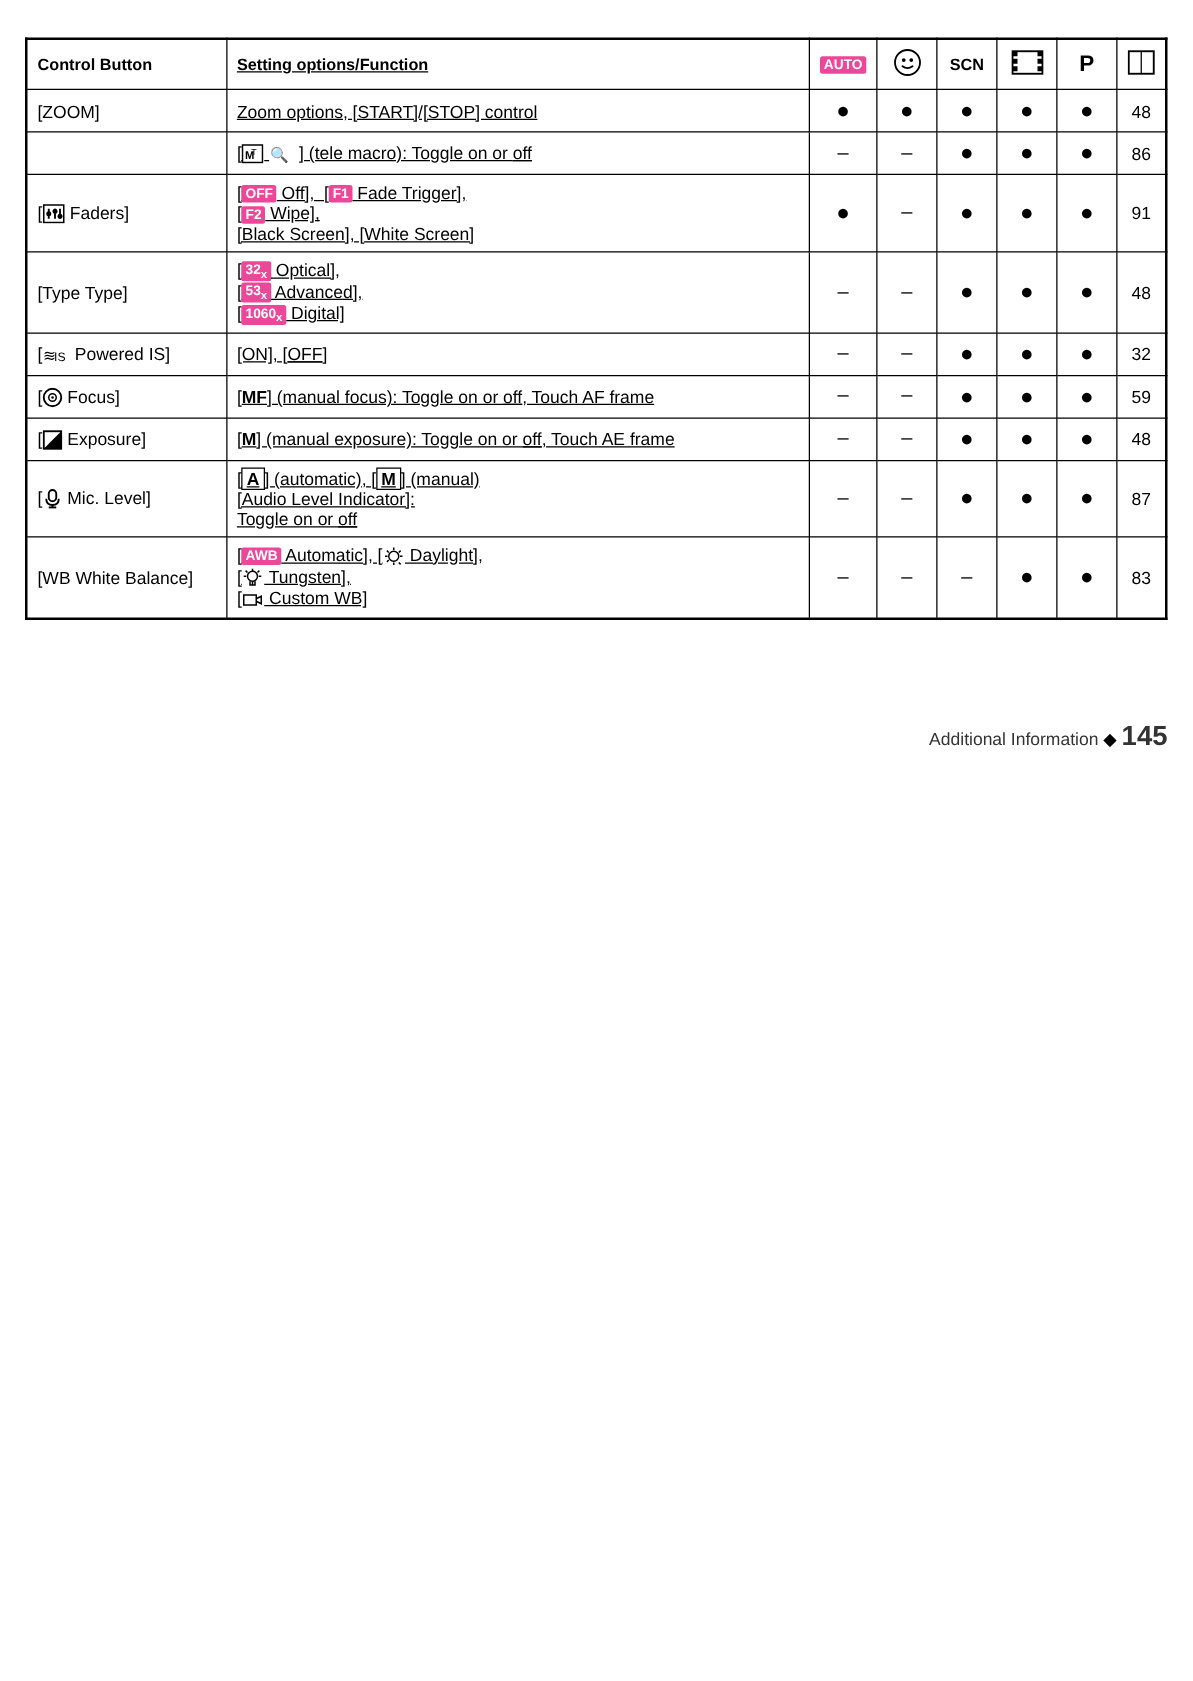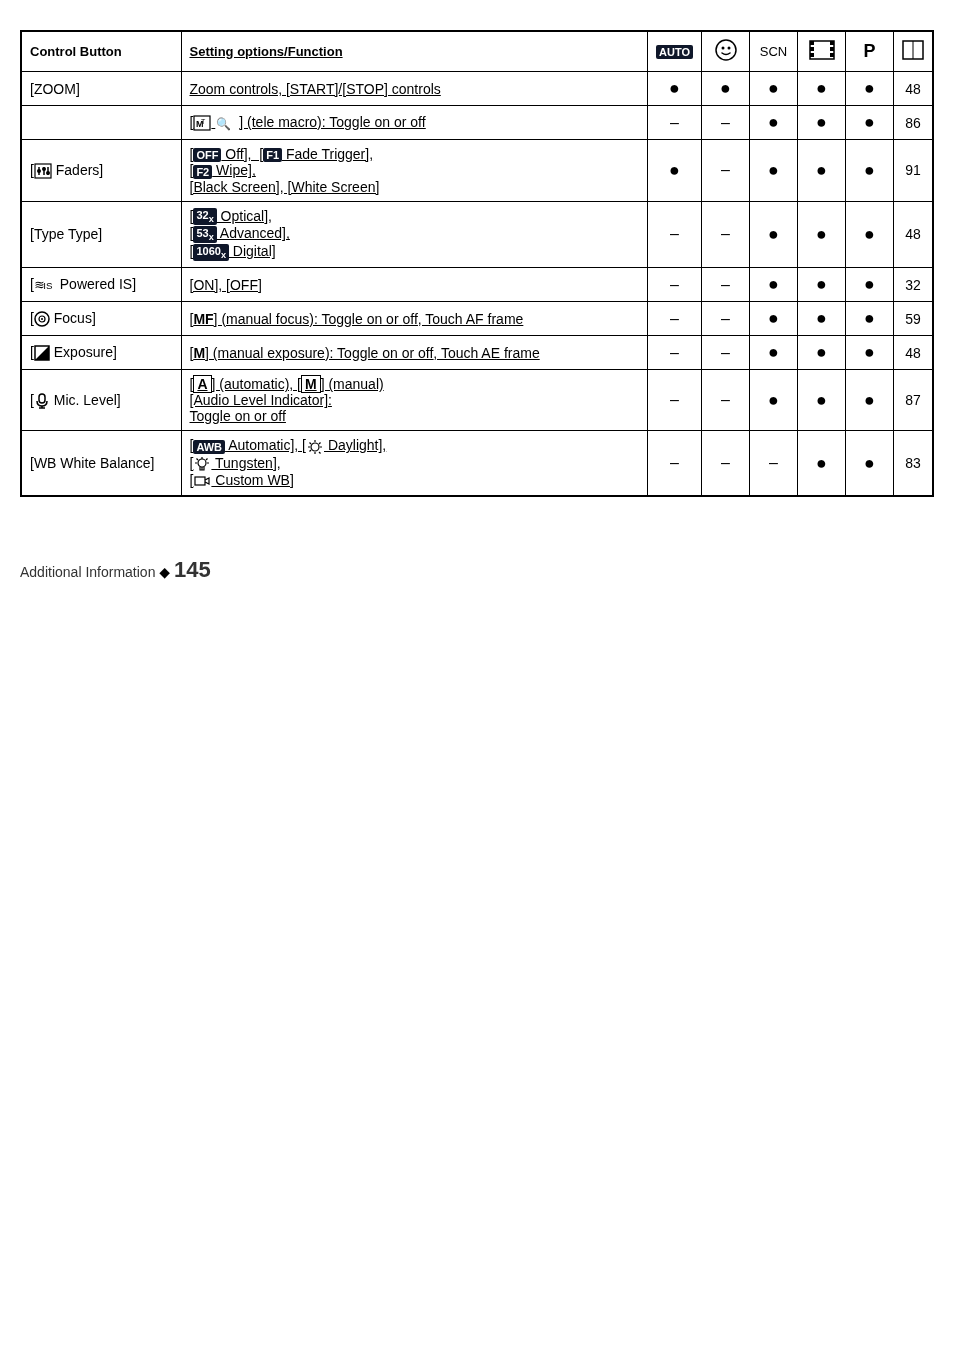--- a/index.html
+++ b/index.html
@@ -37,39 +37,39 @@
     .col-control { width: 160px; text-align: left; }
     .col-setting { text-align: left; text-decoration: underline; }
     .col-icon { width: 48px; }
     .col-page { width: 36px; }
 
     .bullet { font-size: 18px; }
     .dash { font-size: 16px; }
 
     .badge {
       display: inline-block;
-      background: #0f172a;
+      background: #ec4899;
       color: #fff;
       font-weight: bold;
       font-size: 11px;
       padding: 1px 3px;
       border-radius: 2px;
       vertical-align: middle;
     }
 
     .underline { text-decoration: underline; }
 
     .header-row th {
       font-weight: bold;
       font-size: 13px;
     }
 
     .footer {
-      margin-top: 60px;
-      text-align: left;
+      margin-top: 80px;
+      text-align: right;
       font-size: 14px;
       color: #333;
     }
 
     .footer-diamond {
       color: #000;
     }
 
     .page-num {
       font-size: 22px;
@@ -89,21 +89,21 @@
       </th>
       <th class="col-icon">
         <svg width="24" height="24" viewBox="0 0 24 24">
           <circle cx="12" cy="12" r="10" fill="none" stroke="#000" stroke-width="1.5"></circle>
           <circle cx="9" cy="10" r="1.5" fill="#000"></circle>
           <circle cx="15" cy="10" r="1.5" fill="#000"></circle>
           <path d="M8 15 Q12 18 16 15" fill="none" stroke="#000" stroke-width="1.5" stroke-linecap="round"></path>
         </svg>
       </th>
       <th class="col-icon">
-        <span style="font-weight:normal;">SCN</span>
+        <span style="font-weight:bold;">SCN</span>
       </th>
       <th class="col-icon">
         <svg width="26" height="20" viewBox="0 0 26 20">
           <rect x="1" y="1" width="24" height="18" fill="none" stroke="#000" stroke-width="1.5"></rect>
           <rect x="1" y="1" width="4" height="4" fill="#000"></rect>
           <rect x="1" y="7" width="4" height="4" fill="#000"></rect>
           <rect x="1" y="13" width="4" height="4" fill="#000"></rect>
           <rect x="21" y="1" width="4" height="4" fill="#000"></rect>
           <rect x="21" y="7" width="4" height="4" fill="#000"></rect>
           <rect x="21" y="13" width="4" height="4" fill="#000"></rect>
@@ -117,21 +117,21 @@
           <rect x="1" y="1" width="20" height="18" fill="none" stroke="#000" stroke-width="1.5"></rect>
           <line x1="11" y1="1" x2="11" y2="19" stroke="#000" stroke-width="1"></line>
         </svg>
       </th>
     </tr>
   </thead>
   <tbody>
 
     <tr>
       <td class="col-control left-align">[ZOOM]</td>
-      <td class="col-setting left-align">Zoom controls, [START]/[STOP] controls</td>
+      <td class="col-setting left-align">Zoom options, [START]/[STOP] control</td>
       <td><span class="bullet">●</span></td>
       <td><span class="bullet">●</span></td>
       <td><span class="bullet">●</span></td>
       <td><span class="bullet">●</span></td>
       <td><span class="bullet">●</span></td>
       <td>48</td>
     </tr>
 
     <tr>
       <td class="col-control left-align"></td>

